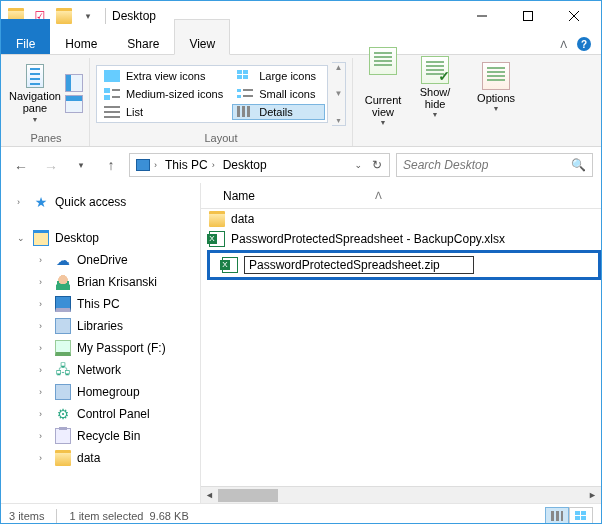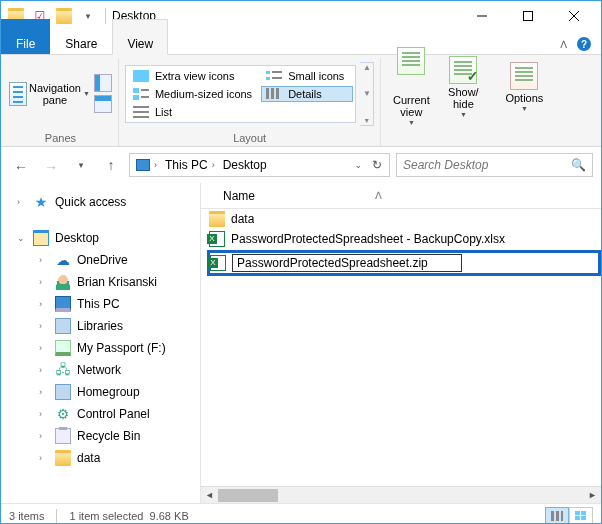--- a/index.html
+++ b/index.html
@@ -19,21 +19,21 @@
 .tab.active { background: #f5f5f5; border-color:#dadada; border-bottom:1px solid #f5f5f5; position:relative; top:1px; }
 .tabs .tab-tools { margin-left: auto; display: flex; align-items: center; gap: 10px; padding-right: 10px; color:#5f6368; padding-bottom:3px;}
 .caret-up { font-size:10px; }
 .help-icon { width:14px; height:14px; border-radius:50%; background:#1979ca; color:#fff; display:flex; align-items:center; justify-content:center; font-size:10px; font-weight:bold;}
 
 .ribbon { background: #f5f5f5; display: flex; border-bottom: 1px solid #dadada; padding: 3px 2px 0 2px; height:92px; }
 .rgroup { display: flex; flex-direction: column; justify-content:flex-end; border-right: 1px solid #e1e1e1; padding: 0 6px 2px 6px; }
 .rgroup .glabel { text-align: center; font-size: 11px; color: #666; padding-top: 3px; }
 .rgroup .gcontent { flex: 1; display: flex; align-items: center; gap: 4px; }
 
-.navpane-btn { display:flex; flex-direction:row; align-items:center; gap:2px;justify-content:space-between; }
+.navpane-btn { display:flex; flex-direction:column; align-items:center; gap:2px;justify-content:space-between; }
 .navpane-btn .bigicon { width:18px; height:24px; border:1px solid #8aa; background:linear-gradient(#fff,#dfefff); position:relative;}
 .navpane-btn .bigicon:after{content:"";position:absolute;left:3px;top:3px;right:3px;height:2px;background:#3a9de0;box-shadow:0 5px 0 #3a9de0,0 10px 0 #3a9de0, 0 15px 0 #3a9de0;}
 .smallsquare { width:18px; height:18px; border:1px solid #aac; background:#eaf3fc; }
 .smallsquare.side { background:linear-gradient(90deg,#3a9de0 30%,#eaf3fc 30%);}
 .smallsquare.top { background:linear-gradient(#3a9de0 30%,#eaf3fc 30%);}
 .layout-opts { display:flex; flex-direction:column; gap:2px; }
 .layout-row { display:flex; align-items:center; gap:6px; padding:1px 8px 1px 4px; font-size:11px; border:1px solid transparent;}
 .layout-row .li-icon { width:16px; height:12px; display:inline-block; }
 .layout-row.selected { background:#cde6f7; border-color:#7ab5e0;}
 .li-icon{position:relative;}
@@ -73,21 +73,21 @@
 .tree .titem.indent{padding-left: 26px;}
 .tree .section-gap{height:14px;}
 .ticon{width:16px;height:16px;flex-shrink:0;}
 
 .files { flex:1; display:flex; flex-direction:column; position:relative;}
 .colhead { height:26px; border-bottom:1px solid #e5e5e5; display:flex; align-items:center; padding-left:22px; font-size:12px;}
 .colhead .sortind{margin:0 auto 0 120px; font-size:10px; color:#777;}
 .flist { flex:1; padding:0 0 0 6px; }
 .frow { display:flex; align-items:center; gap:6px; padding:2px 2px; font-size:12px; height:20px;}
 .frow .ficon{width:16px;height:16px;flex-shrink:0;}
-.frow.highlight{border:3px solid #1566c0; padding:0; height:26px; margin-top:1px;}
+.frow.highlight{border:3px solid #1566c0; padding:12px; height:26px; margin-top:1px;}
 .frow.highlight .rename{border:1px solid #333; background:#fff; padding:1px 4px; flex:0 0 auto; min-width:230px; font-size:12px;}
 .frow.truncate .fname{white-space:nowrap; overflow:hidden;}
 
 .hscroll{height:17px; background:#f0f0f0; border-top:1px solid #ddd; display:flex; align-items:center;}
 .hscroll .harrow{width:17px;height:17px;display:flex;align-items:center;justify-content:center;font-size:9px;color:#555;}
 .hscroll .htrack{flex:1;position:relative;height:17px;}
 .hscroll .hthumb{position:absolute;left:0;top:2px;height:13px;width:60px;background:#c1c1c1;}
 
 .status { height: 24px; border-top: 1px solid #e5e5e5; display: flex; align-items: center; padding: 0 8px; font-size: 11px; color: #555; gap: 12px; }
 .status .vbuttons { margin-left:auto; display:flex; gap:0;}
@@ -149,20 +149,21 @@
         <svg width="10" height="10">
           <line x1="0" y1="0" x2="10" y2="10" stroke="#000"></line>
           <line x1="10" y1="0" x2="0" y2="10" stroke="#000"></line>
         </svg>
       </div>
   </div>
 </div>
 
 <div class="tabs">
   <div class="tab file">File</div>
+  <div class="tab">Home</div>
   <div class="tab">Share</div>
   <div class="tab active">View</div>
   <div class="tab-tools">
     <span class="caret-up">ᐱ</span>
     <span class="help-icon">?</span>
   </div>
 </div>
 
 <div class="ribbon">
   <div class="rgroup">
@@ -193,20 +194,24 @@
             <div class="layout-row">
                 <span class="li-icon li-med"></span>
                 <span>Medium-sized icons</span>
               </div>
             <div class="layout-row">
                 <span class="li-icon li-list"></span>
                 <span>List</span>
               </div>
           </div>
           <div class="layout-opts">
+            <div class="layout-row">
+                <span class="li-icon li-lg"></span>
+                <span>Large icons</span>
+              </div>
             <div class="layout-row">
                 <span class="li-icon li-sm"></span>
                 <span>Small icons</span>
               </div>
             <div class="layout-row selected">
                 <span class="li-icon li-det"></span>
                 <span>Details</span>
               </div>
           </div>
         </div>

